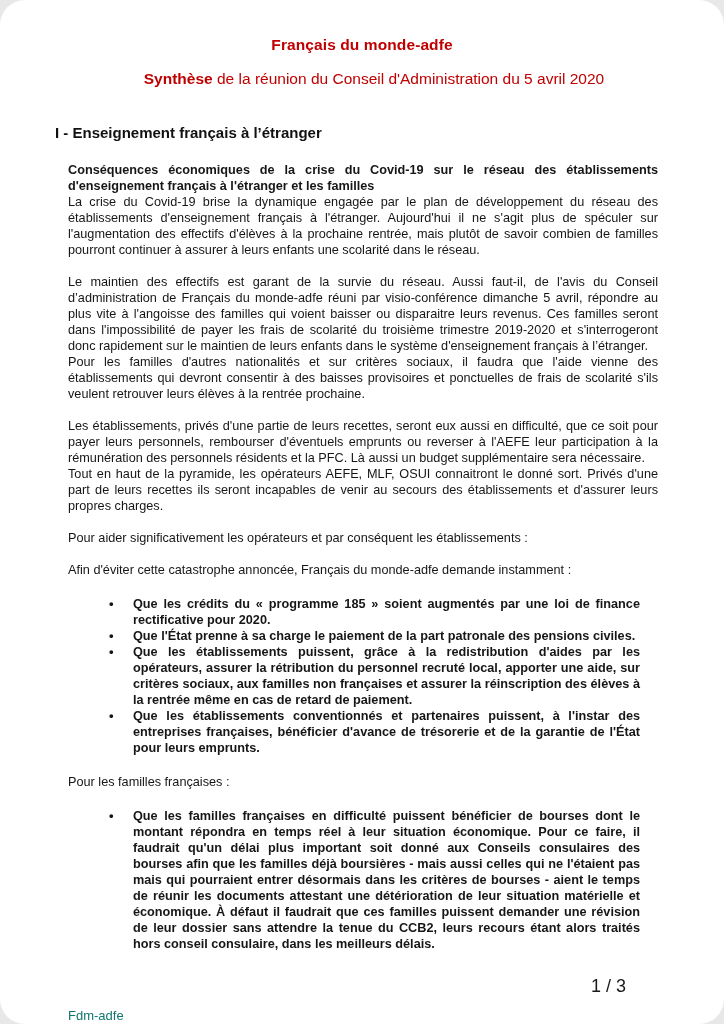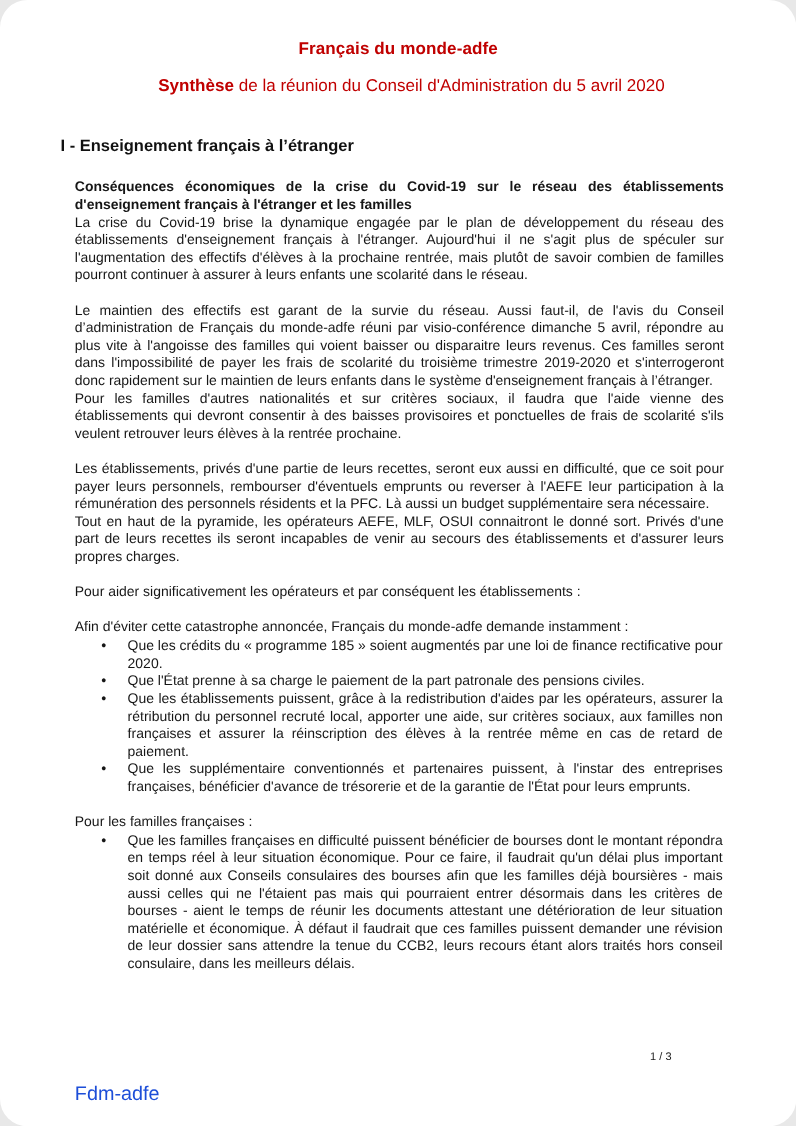--- a/index.html
+++ b/index.html
@@ -59,48 +59,49 @@
   .content p {
     margin: 0;
   }
   .gap {
     margin-top: 16px !important;
   }
   .bold-para {
     font-weight: 700;
   }
   ul.bullets {
-    margin: 1px;
+    margin: 18px;
     padding: 0 0 0 47px;
     list-style: none;
+    font-weight: bold;
   }
   ul.bullets li {
     position: relative;
     text-align: justify;
   }
   ul.bullets li::before {
     content: "\2022";
     position: absolute;
     left: -24px;
     top: 0;
     font-size: 13px;
   }
   
   .footer-doc-name {
     position: absolute;
     left: 68px;
-    top: 984px;
-    font-size: 18px;
-    color: #1d4ed8;
+    top: 1008px;
+    font-size: 13px;
+    color: #0f766e;
   }
   .footer-page-number {
     position: absolute;
     left: 591px;
-    top: 956px;
-    font-size: 10px;
+    top: 976px;
+    font-size: 18px;
     color: #1a1a1a;
   }
 </style>
 </head>
 <body>
 
 <div class="page">
 
   <div class="doc-title">Français du monde-adfe</div>
 
@@ -126,21 +127,21 @@
     <p>Tout en haut de la pyramide, les opérateurs AEFE, MLF, OSUI connaitront le donné sort. Privés d'une part de leurs recettes ils seront incapables de venir au secours des établissements et d'assurer leurs propres charges.</p>
 
     <p class="gap">Pour aider significativement les opérateurs et par conséquent les établissements :</p>
 
     <p class="gap">Afin d'éviter cette catastrophe annoncée, Français du monde-adfe demande instamment :</p>
 
     <ul class="bullets">
       <li>Que les crédits du « programme 185 » soient augmentés par une loi de finance rectificative pour 2020.</li>
       <li>Que l'État prenne à sa charge le paiement de la part patronale des pensions civiles.</li>
       <li>Que les établissements puissent, grâce à la redistribution d'aides par les opérateurs, assurer la rétribution du personnel recruté local, apporter une aide, sur critères sociaux, aux familles non françaises et assurer la réinscription des élèves à la rentrée même en cas de retard de paiement.</li>
-      <li>Que les supplémentaire conventionnés et partenaires puissent, à l'instar des entreprises françaises, bénéficier d'avance de trésorerie et de la garantie de l'État pour leurs emprunts.</li>
+      <li>Que les établissements conventionnés et partenaires puissent, à l'instar des entreprises françaises, bénéficier d'avance de trésorerie et de la garantie de l'État pour leurs emprunts.</li>
     </ul>
 
     <p class="gap">Pour les familles françaises :</p>
 
     <ul class="bullets">
       <li>Que les familles françaises en difficulté puissent bénéficier de bourses dont le montant répondra en temps réel à leur situation économique. Pour ce faire, il faudrait qu'un délai plus important soit donné aux Conseils consulaires des bourses afin que les familles déjà boursières - mais aussi celles qui ne l'étaient pas mais qui pourraient entrer désormais dans les critères de bourses - aient le temps de réunir les documents attestant une détérioration de leur situation matérielle et économique. À défaut il faudrait que ces familles puissent demander une révision de leur dossier sans attendre la tenue du CCB2, leurs recours étant alors traités hors conseil consulaire, dans les meilleurs délais.</li>
     </ul>
 
   </div>
 

